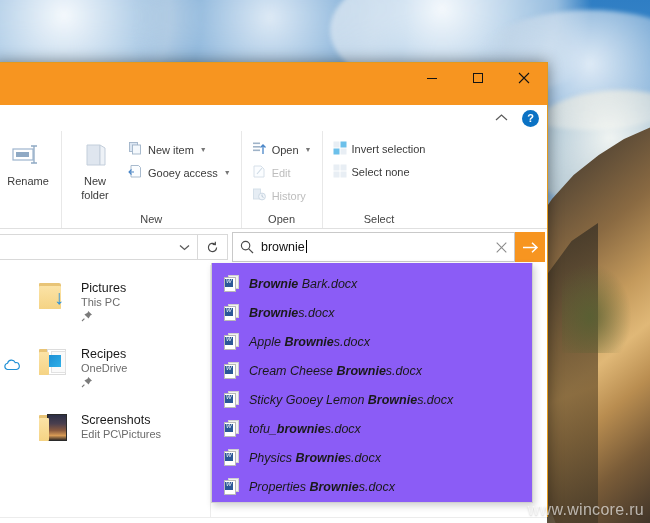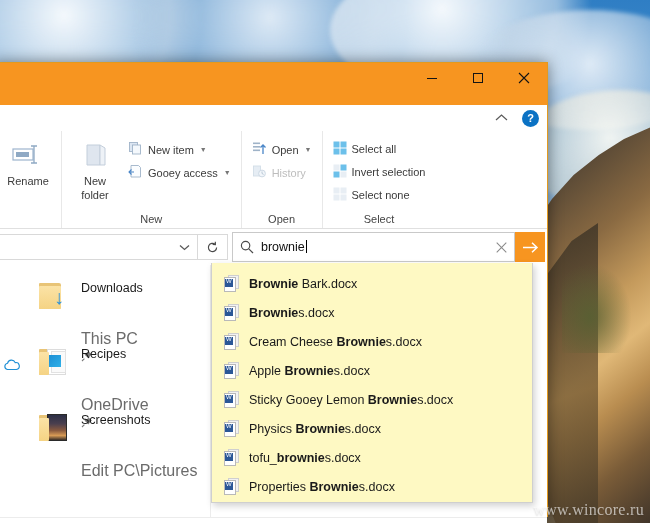--- a/index.html
+++ b/index.html
@@ -117,29 +117,30 @@
   .go-btn { width:30px; height:30px; background:#F79520; display:flex; align-items:center; justify-content:center; color:#fff; }
 
   
   .content { position:relative; height:252px; background:#fff; display:flex; }
   .navpane { width:218px; border-right:1px solid #ececec; padding-top:6px; }
   .nav-item { display:flex; align-items:flex-start; height:66px; padding-left:2px; }
   .nav-cloud { width:34px; display:flex; align-items:center; justify-content:center; padding-top:22px; color:#1e8fd5; }
   .nav-ico { width:52px; display:flex; align-items:center; justify-content:center; padding-top:10px; }
   .nav-txt { padding-top:10px; display:flex; flex-direction:column; gap:1px; }
   .nav-title { font-size:12.5px; color:#1a1a1a; }
-  .nav-sub { font-size:16px; color:#6b6b6b;margin-top:34px; }
+  .nav-sub { font-size:11px; color:#6b6b6b; }
   .pin { font-size:11px; color:#7b7b7b; margin-top:1px; }
 
   
   .suggest {
     position:absolute; left:218px; top:-2px; width:322px; height:240px;
-    background:#fef9c3; border:1px solid #cfcfcf; border-top:none;
+    background:#8b5cf6; border:1px solid #cfcfcf; border-top:none;
     box-shadow: 2px 3px 7px rgba(0,0,0,.18);
     overflow:hidden;
+    font-style:italic;
   }
   .sug-item { height:29px; display:flex; align-items:center; padding-left:12px; gap:10px; }
   .sug-name { font-size:12.5px; color:#1a1a1a; white-space:nowrap; }
   .sug-name b { font-weight:bold; }
 
   
   .docx { position:relative; width:15px; height:17px; flex:none; }
   .docx .pg-back { position:absolute; left:4px; top:0; width:11px; height:14px; background:#f2f2f2; border:1px solid #cfcfcf; }
   .docx .pg { position:absolute; left:0; top:2px; width:12px; height:15px; background:#fff; border:1px solid #b9b9b9; }
   .docx .badge { position:absolute; left:1px; top:4px; width:8px; height:8px; background:#2b5797; }
@@ -159,21 +160,21 @@
     background: linear-gradient(to bottom,#2b2f45 0%, #4a3f4e 35%, #8a5a3e 62%, #d79a55 82%, #3a2f28 100%);
     border:1px solid #2a2a2a;
   }
 
   .statusbar { height:22px; background:#fff; border-top:1px solid #ececec; }
 
   
   .watermark {
     position:absolute; right:6px; bottom:4px; font-size:16px;
     color:rgba(255,255,255,.62); letter-spacing:.3px;
-    font-family:Liberation Serif, serif; text-shadow:0 1px 2px rgba(0,0,0,.18);
+    font-family:Liberation Sans, sans-serif; text-shadow:0 1px 2px rgba(0,0,0,.18);
   }
 </style>
 </head>
 <body>
 
 <div id="wallpaper">
   <div class="sky"></div>
   <div class="cloud" style="left:-40px; top:-30px;  width:260px; height:130px;"></div>
   <div class="cloud cloud2" style="left:120px; top:-50px; width:300px; height:150px;"></div>
   <div class="cloud" style="left:330px; top:-40px;  width:280px; height:140px;"></div>
@@ -283,46 +284,44 @@
                 <rect x="1" y="8.5" width="7" height="1.6" fill="#9fb3c8"></rect>
                 <path d="M11 13 L11 4 M8.5 6.5 L11 4 L13.5 6.5" stroke="#4a86c8" stroke-width="1.3" fill="none"></path>
               </svg>
             </span>
             <span>Open</span>
             <span class="caret">▼</span>
           </div>
           <div class="small-btn dim">
             <span>
               <svg width="15" height="15" viewBox="0 0 15 15">
+                <path d="M2 2 L9 2 L12 5 L12 13 L2 13 Z" fill="#fbfdff" stroke="#d2dde7" stroke-width=".9"></path>
+                <path d="M5 10 L10 4" stroke="#cdd9e4" stroke-width="1.1"></path>
+              </svg>
+            </span>
+            <span>Edit</span>
+          </div>
+          <div class="small-btn dim">
+            <span>
+              <svg width="15" height="15" viewBox="0 0 15 15">
                 <rect x="1.5" y="2" width="7" height="10" fill="#e6edf4" stroke="#d2dde7" stroke-width=".9"></rect>
                 <circle cx="10" cy="9.5" r="3.4" fill="#f2f6fa" stroke="#cdd9e4" stroke-width="1"></circle>
                 <path d="M10 7.5 L10 9.5 L11.6 10.4" stroke="#b9c8d6" stroke-width="1" fill="none"></path>
               </svg>
             </span>
             <span>History</span>
           </div>
         </div>
       </div>
       <div class="rgroup-title">Open</div>
     </div>
 
     <div class="rgroup">
       <div class="rgroup-body">
         <div class="small-col" style="padding-top:2px;">
-          <div class="small-btn">
-            <span>
-              <svg width="14" height="14" viewBox="0 0 14 14">
-                <rect x="0.5" y="0.5" width="6" height="6" fill="#6cc0ea"></rect>
-                <rect x="7.5" y="0.5" width="6" height="6" fill="#6cc0ea"></rect>
-                <rect x="0.5" y="7.5" width="6" height="6" fill="#6cc0ea"></rect>
-                <rect x="7.5" y="7.5" width="6" height="6" fill="#6cc0ea"></rect>
-              </svg>
-            </span>
-            <span>Select all</span>
-          </div>
           <div class="small-btn">
             <span>
               <svg width="14" height="14" viewBox="0 0 14 14">
                 <rect x="0.5" y="0.5" width="6" height="6" fill="#e8eef4"></rect>
                 <rect x="7.5" y="0.5" width="6" height="6" fill="#6cc0ea"></rect>
                 <rect x="0.5" y="7.5" width="6" height="6" fill="#6cc0ea"></rect>
                 <rect x="7.5" y="7.5" width="6" height="6" fill="#e8eef4"></rect>
               </svg>
             </span>
             <span>Invert selection</span>
@@ -390,21 +389,21 @@
       <div class="nav-item">
         <div class="nav-cloud"></div>
         <div class="nav-ico">
           <div class="folder">
             <div class="back"></div>
               <div class="front"></div>
             <div class="dl-arrow">↓</div>
           </div>
         </div>
         <div class="nav-txt">
-          <span class="nav-title">Downloads</span>
+          <span class="nav-title">Pictures</span>
           <span class="nav-sub">This PC</span>
           <span class="pin">
             <svg width="12" height="12" viewBox="0 0 12 12">
                 <path d="M7.2 1 L11 4.8 L9.3 5.4 L7.6 8.6 L3.4 4.4 L6.6 2.7 Z" fill="#7b7b7b"></path>
                 <path d="M3.4 8.6 L1 11" stroke="#7b7b7b" stroke-width="1.1"></path>
               </svg>
           </span>
         </div>
       </div>
 
@@ -470,57 +469,57 @@
           </span>
         <span class="sug-name"><span></span><b>Brownie</b><span>s.docx</span></span>
       </div>
 
       <div class="sug-item">
         <span class="docx">
             <span class="pg-back"></span>
             <span class="pg"></span>
             <span class="badge"></span>
           </span>
+        <span class="sug-name"><span>Apple </span><b>Brownie</b><span>s.docx</span></span>
+      </div>
+
+      <div class="sug-item">
+        <span class="docx">
+            <span class="pg-back"></span>
+            <span class="pg"></span>
+            <span class="badge"></span>
+          </span>
         <span class="sug-name"><span>Cream Cheese </span><b>Brownie</b><span>s.docx</span></span>
       </div>
 
       <div class="sug-item">
         <span class="docx">
             <span class="pg-back"></span>
             <span class="pg"></span>
             <span class="badge"></span>
           </span>
-        <span class="sug-name"><span>Apple </span><b>Brownie</b><span>s.docx</span></span>
-      </div>
-
-      <div class="sug-item">
-        <span class="docx">
-            <span class="pg-back"></span>
-            <span class="pg"></span>
-            <span class="badge"></span>
-          </span>
         <span class="sug-name"><span>Sticky Gooey Lemon </span><b>Brownie</b><span>s.docx</span></span>
       </div>
 
       <div class="sug-item">
         <span class="docx">
             <span class="pg-back"></span>
             <span class="pg"></span>
             <span class="badge"></span>
           </span>
+        <span class="sug-name"><span>tofu_</span><b>brownie</b><span>s.docx</span></span>
+      </div>
+
+      <div class="sug-item">
+        <span class="docx">
+            <span class="pg-back"></span>
+            <span class="pg"></span>
+            <span class="badge"></span>
+          </span>
         <span class="sug-name"><span>Physics </span><b>Brownie</b><span>s.docx</span></span>
-      </div>
-
-      <div class="sug-item">
-        <span class="docx">
-            <span class="pg-back"></span>
-            <span class="pg"></span>
-            <span class="badge"></span>
-          </span>
-        <span class="sug-name"><span>tofu_</span><b>brownie</b><span>s.docx</span></span>
       </div>
 
       <div class="sug-item">
         <span class="docx">
             <span class="pg-back"></span>
             <span class="pg"></span>
             <span class="badge"></span>
           </span>
         <span class="sug-name"><span>Properties </span><b>Brownie</b><span>s.docx</span></span>
       </div>

